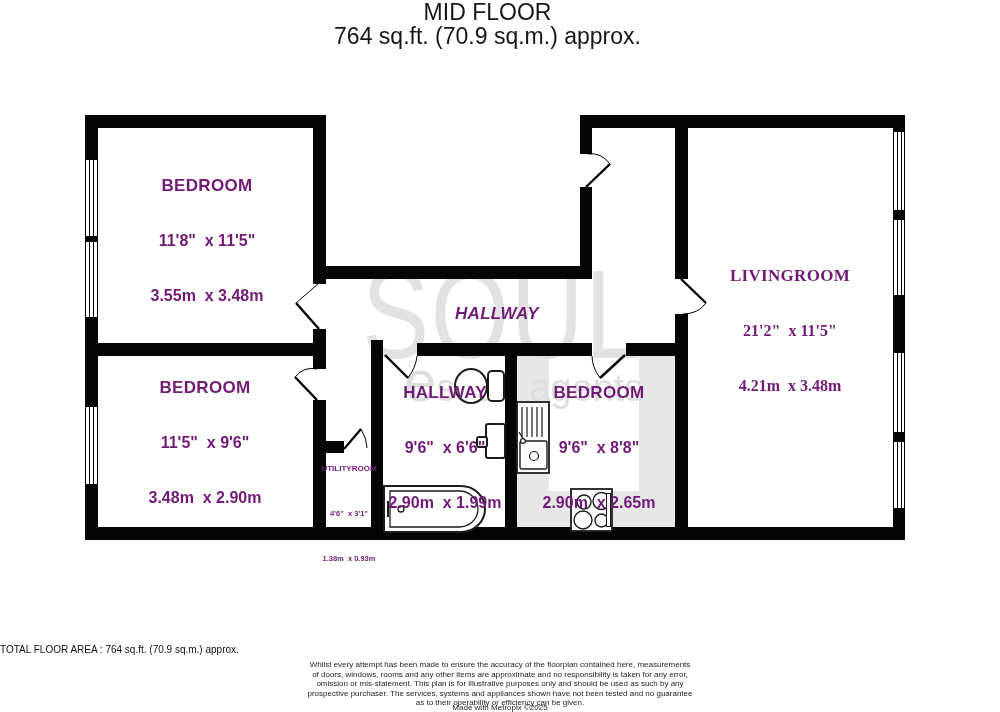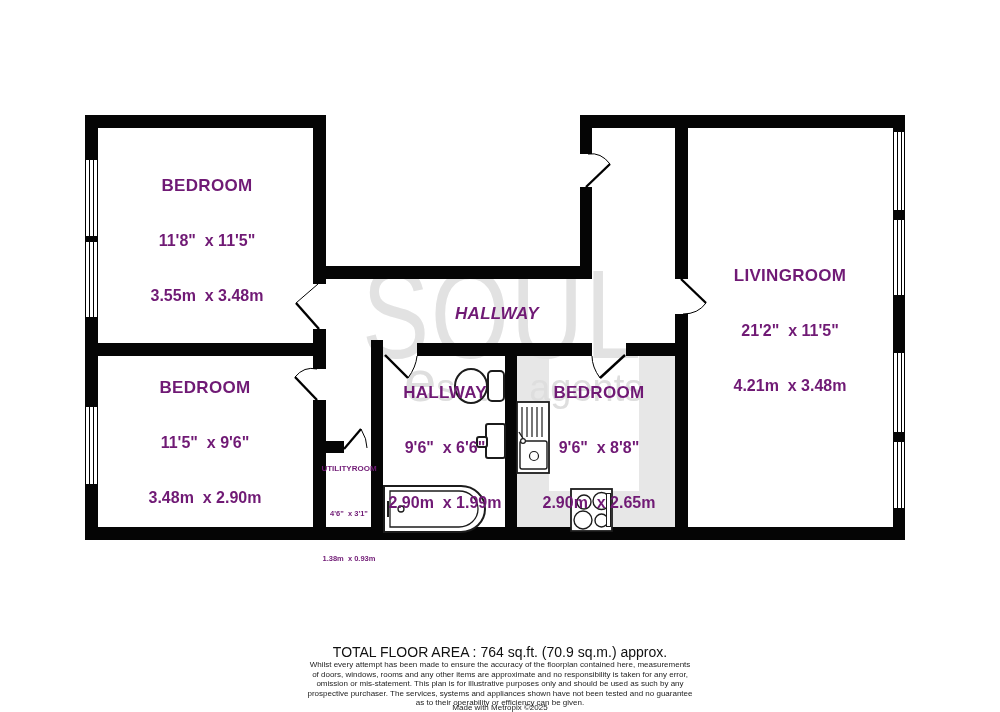--- a/index.html
+++ b/index.html
@@ -25,31 +25,33 @@
   .kitchen-inner{position:absolute;left:549px;top:356px;width:90px;height:135px;background:#fff;z-index:0;}
   .overlay{position:absolute;left:0;top:0;z-index:4;}
   
   .room-label{position:absolute;transform:translate(-50%,-50%);text-align:center;
               font-weight:bold;color:#701a75;z-index:5;white-space:pre;}
   .room-name{font-size:17px;line-height:19px;letter-spacing:.3px;}
   .room-dim{font-size:16px;line-height:19px;}
   .room-label.small .room-name{font-size:8px;line-height:9px;letter-spacing:0;}
   .room-label.small .room-dim{font-size:7.5px;line-height:9px;}
   
-  .footer-total{position:absolute;left:0;top:644px;width:1000px;text-align:center;
-                font-size:14px;color:#101010;}
+  .footer-total{position:absolute;left:0;top:644px;width:1000px;text-align:left;
+                font-size:10px;color:#101010;}
   .footer-disclaimer{position:absolute;left:0;top:660px;width:1000px;text-align:center;
                 font-size:8px;line-height:9.6px;color:#1d1d1d;white-space:pre-line;}
   .footer-credit{position:absolute;left:0;top:703px;width:1000px;text-align:center;
                 font-size:8px;color:#1d1d1d;}
 </style>
 </head>
 <body>
 
 <div class="title-block">
+  <div class="title-line1">MID FLOOR</div>
+  <div class="title-line2">764 sq.ft. (70.9 sq.m.) approx.</div>
 </div>
 
 <div class="abs wm wm-soul">SOUL</div>
 <div class="abs wm wm-tag"><span class="big-e">e</span><span>state agents</span></div>
 
 <div>
 
   <div class="kitchen-floor"></div>
   <div class="kitchen-inner"></div>
 
@@ -186,21 +188,21 @@
     <div class="room-dim">9'6"  x 8'8"</div>
     <div class="room-dim">2.90m  x 2.65m</div>
   </div>
 
   <div class="room-label small" style="left:349px;top:513px;">
     <div class="room-name">UTILITYROOM</div>
     <div class="room-dim">4'6"  x 3'1"</div>
     <div class="room-dim">1.38m  x 0.93m</div>
   </div>
 
-  <div class="room-label" style="left:790px;top:330px;">
+  <div class="room-label" style="left:790px;top:330px;font-family:Liberation Serif, serif;">
     <div class="room-name">LIVINGROOM</div>
     <div class="room-dim">21'2"  x 11'5"</div>
     <div class="room-dim">4.21m  x 3.48m</div>
   </div>
 
 </div>
 
 <div class="footer-total">TOTAL FLOOR AREA : 764 sq.ft. (70.9 sq.m.) approx.</div>
 <div class="footer-disclaimer">Whilst every attempt has been made to ensure the accuracy of the floorplan contained here, measurements
 of doors, windows, rooms and any other items are approximate and no responsibility is taken for any error,

